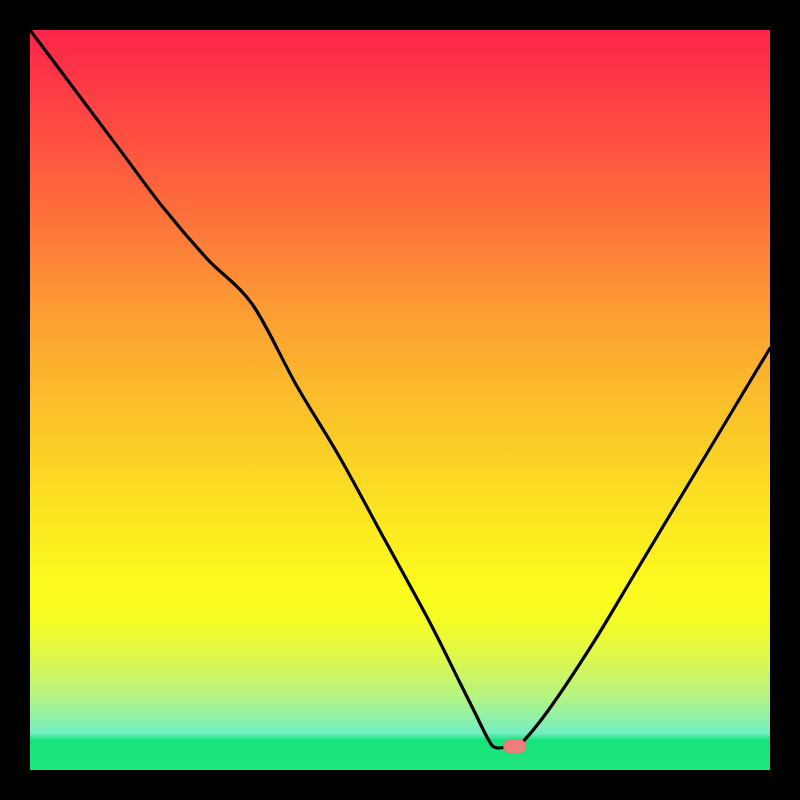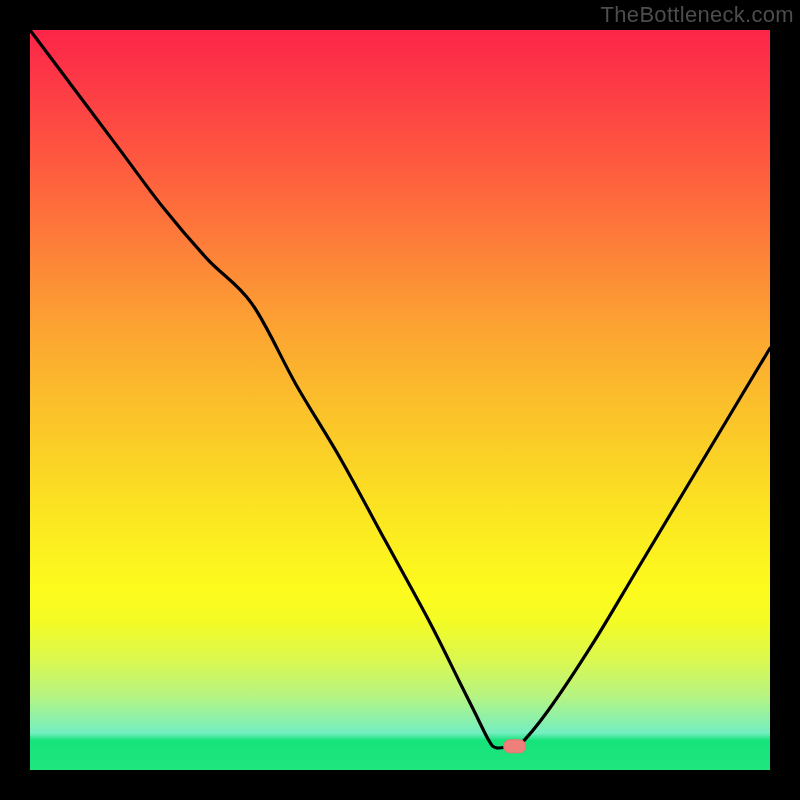--- a/index.html
+++ b/index.html
@@ -72,21 +72,20 @@
     fill: #ee7f7a;
     stroke: #e97570;
     stroke-width: 1;
   }
 </style>
 </head>
 <body>
 
 <div class="frame">
 
-  <div class="watermark">TheBottleneck.com</div>
 
   <div class="plot-area">
     <div class="gradient-bg"></div>
 
     <svg class="curve-svg" viewBox="0 0 740 740" preserveAspectRatio="none">
       <path id="curve-path" class="curve-path" d="M 0 0 C 7.3999999999999995 9.866666666666655 29.6 39.4666666666666 44.4 59.19999999999993 C 59.199999999999996 78.93333333333327 74 98.66666666666663 88.8 118.39999999999998 C 103.6 138.13333333333333 118.39999999999999 159.10000000000002 133.2 177.60000000000002 C 148 196.10000000000002 162.79999999999998 213.3666666666667 177.6 229.40000000000003 C 192.4 245.43333333333337 207.2 252.83333333333334 222 273.8 C 236.8 294.76666666666665 251.59999999999997 329.3 266.4 355.2 C 281.2 381.09999999999997 296 403.29999999999995 310.8 429.2 C 325.6 455.1 340.4 483.4666666666667 355.2 510.6 C 370 537.7333333333333 387.2666666666667 568.5666666666666 399.6 592 C 411.93333333333334 615.4333333333334 421.8 636.4000000000001 429.2 651.2 C 436.59999999999997 666 439.06666666666666 670.9333333333333 444 680.8 C 448.93333333333334 690.6666666666666 455.1 704.2333333333333 458.8 710.4 C 462.5 716.5666666666666 462.5 716.8133333333333 466.2 717.8 C 469.9 718.7866666666666 477.3 716.5666666666667 481 716.32 C 484.7 716.0733333333334 482.23333333333335 722.24 488.40000000000003 716.32 C 494.5666666666667 710.4000000000001 505.6666666666667 697.8199999999999 518 680.8 C 530.3333333333334 663.78 547.6 637.6333333333333 562.4 614.2 C 577.1999999999999 590.7666666666668 592 564.8666666666667 606.8 540.2 C 621.5999999999999 515.5333333333334 636.4000000000001 490.8666666666667 651.2 466.2 C 666 441.5333333333333 680.8 416.8666666666667 695.5999999999999 392.20000000000005 C 710.3999999999999 367.5333333333334 732.6 330.53333333333336 740 318.20000000000005"></path>
       <rect id="marker" class="marker" rx="6" ry="6" width="22" height="13" x="473.70000000000005" y="709.82"></rect>
     </svg>
   </div>
 

